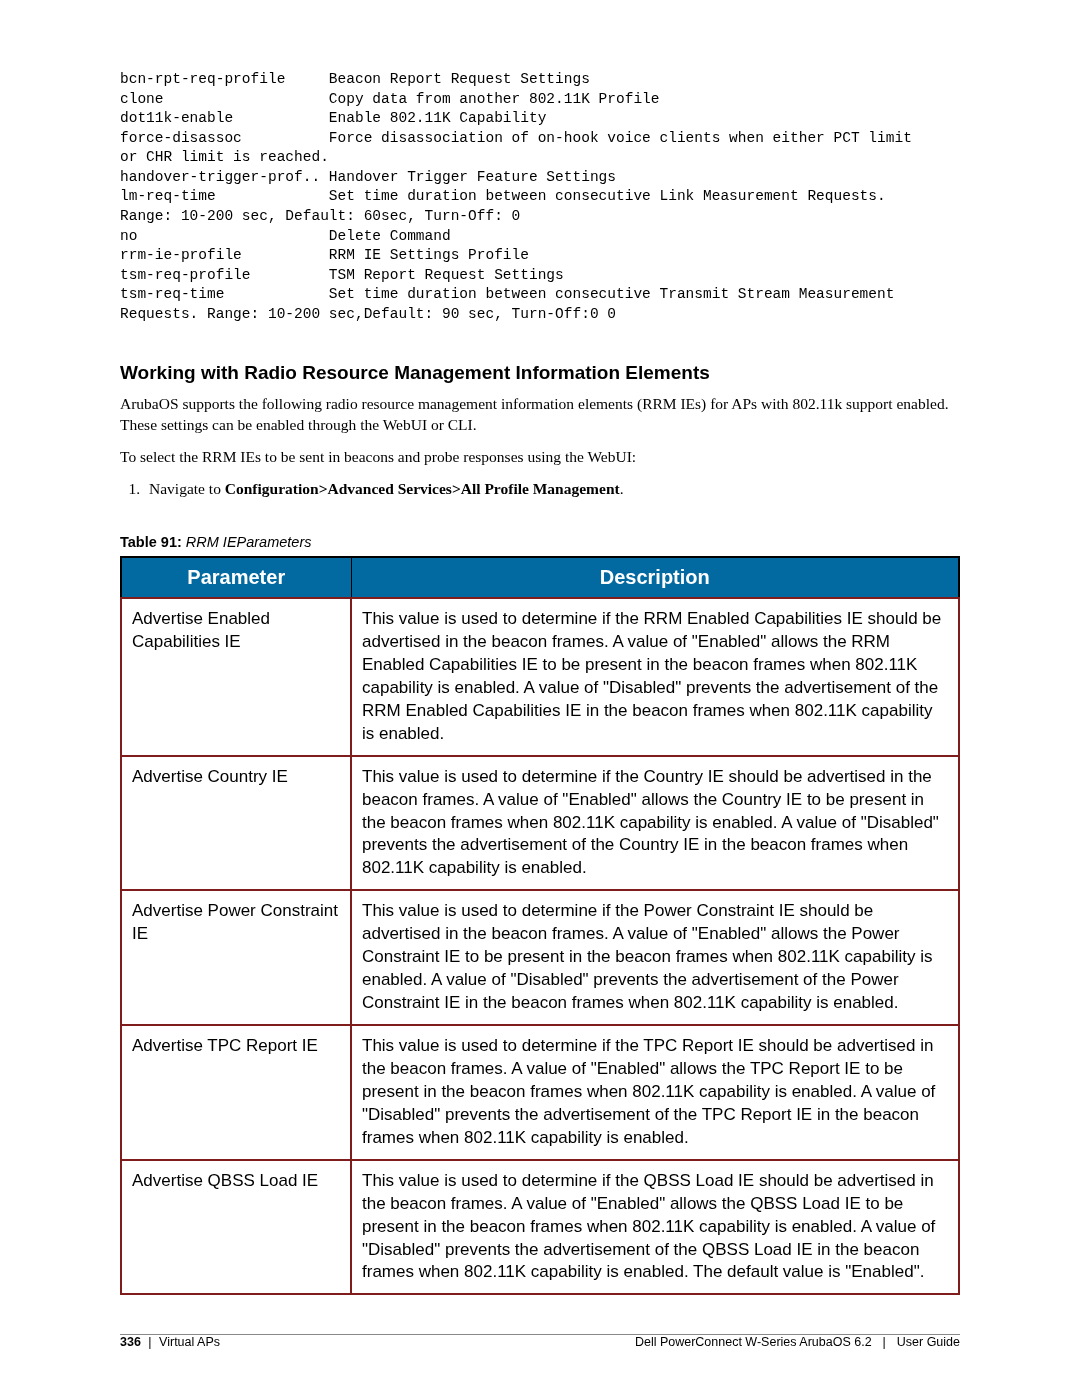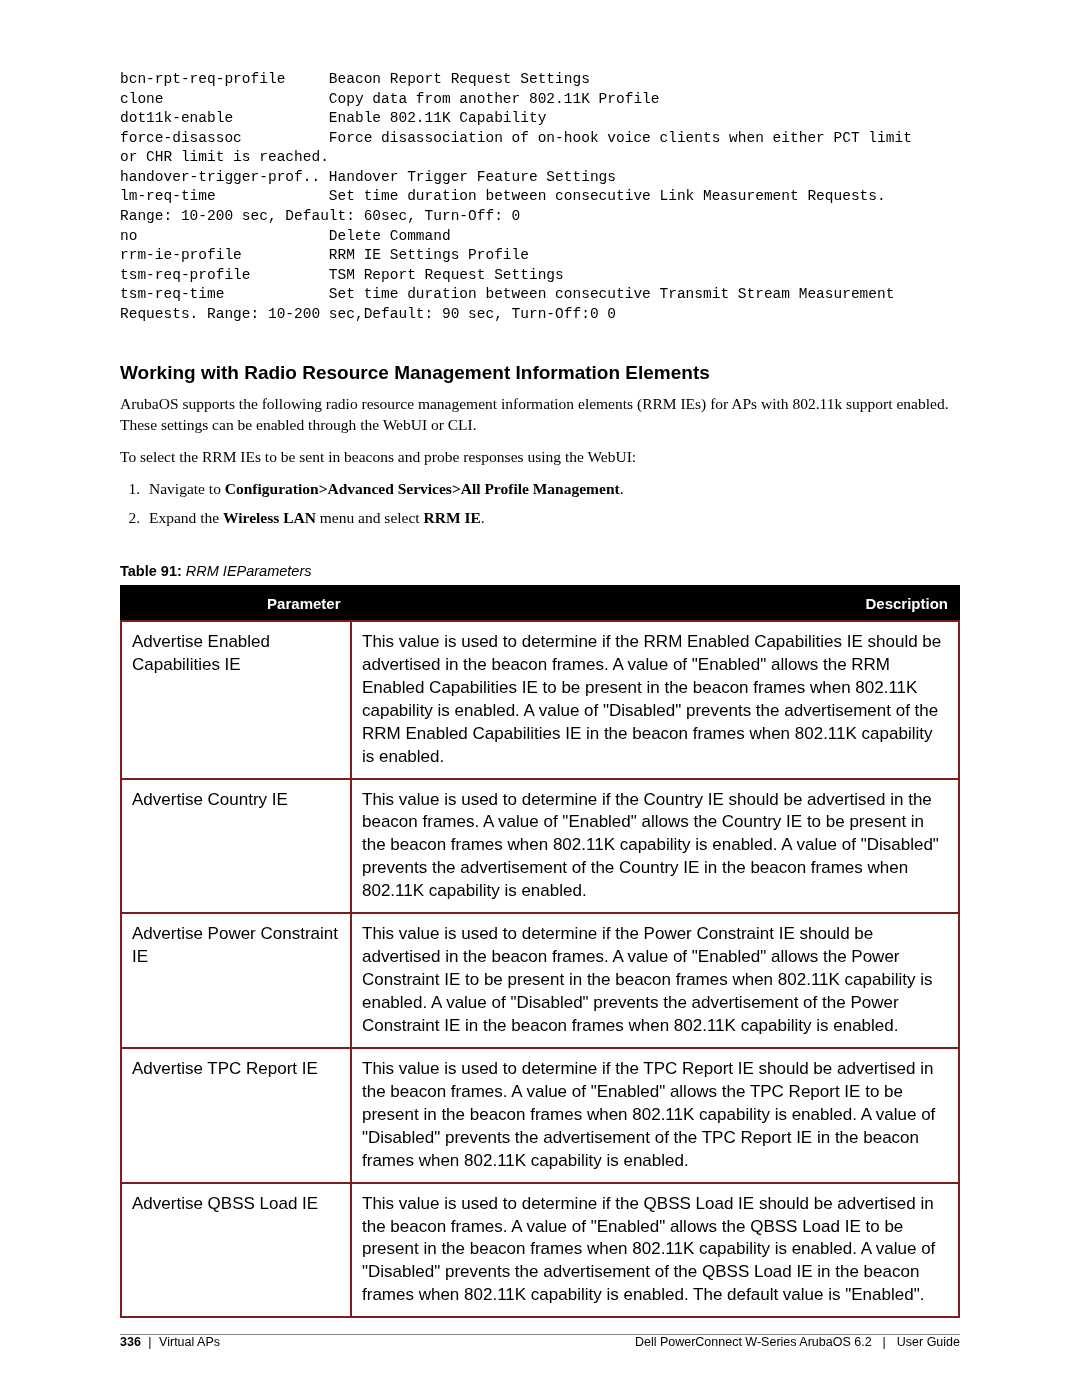--- a/index.html
+++ b/index.html
@@ -55,26 +55,26 @@
     }
     .table-caption .bold { font-weight: bold; }
     .table-caption .italic { font-style: italic; }
     table {
       border-collapse: collapse;
       width: 100%;
       border: 2px solid #000;
       font-family: Arial, Helvetica, sans-serif;
     }
     table th {
-      background: #000000;
+      background: #0369a1;
       color: #fff;
       font-weight: bold;
-      text-align: right;
+      text-align: center;
       padding: 8px 10px;
-      font-size: 15px;
+      font-size: 20px;
       border: 1px solid #000;
     }
     table td {
       border: 2px solid #7f1d1d;
       padding: 9px 10px;
       font-size: 17px;
       line-height: 1.35;
       vertical-align: top;
     }
     .col-param { width: 230px; }
@@ -113,23 +113,20 @@
 <h2 class="section-heading">Working with Radio Resource Management Information Elements</h2>
 
 <p class="body-para">ArubaOS supports the following radio resource management information elements (RRM IEs) for APs with 802.11k support enabled. These settings can be enabled through the WebUI or CLI.</p>
 
 <p class="body-para">To select the RRM IEs to be sent in beacons and probe responses using the WebUI:</p>
 
 <div class="ol">
   <div class="li">
     <span class="num">1.</span><span>Navigate to </span><span class="bold-inline">Configuration&gt;Advanced Services&gt;All Profile Management</span><span>.</span>
   </div>
-  <div class="li">
-    <span class="num">2.</span><span>Expand the </span><span class="bold-inline">Wireless LAN</span><span> menu and select </span><span class="bold-inline">RRM IE</span><span>.</span>
-  </div>
 </div>
 
 <div class="table-caption">
   <span class="bold">Table 91:</span><span class="italic"> RRM IEParameters</span>
 </div>
 
 <table>
   <thead>
     <tr>
       <th class="col-param">Parameter</th>

